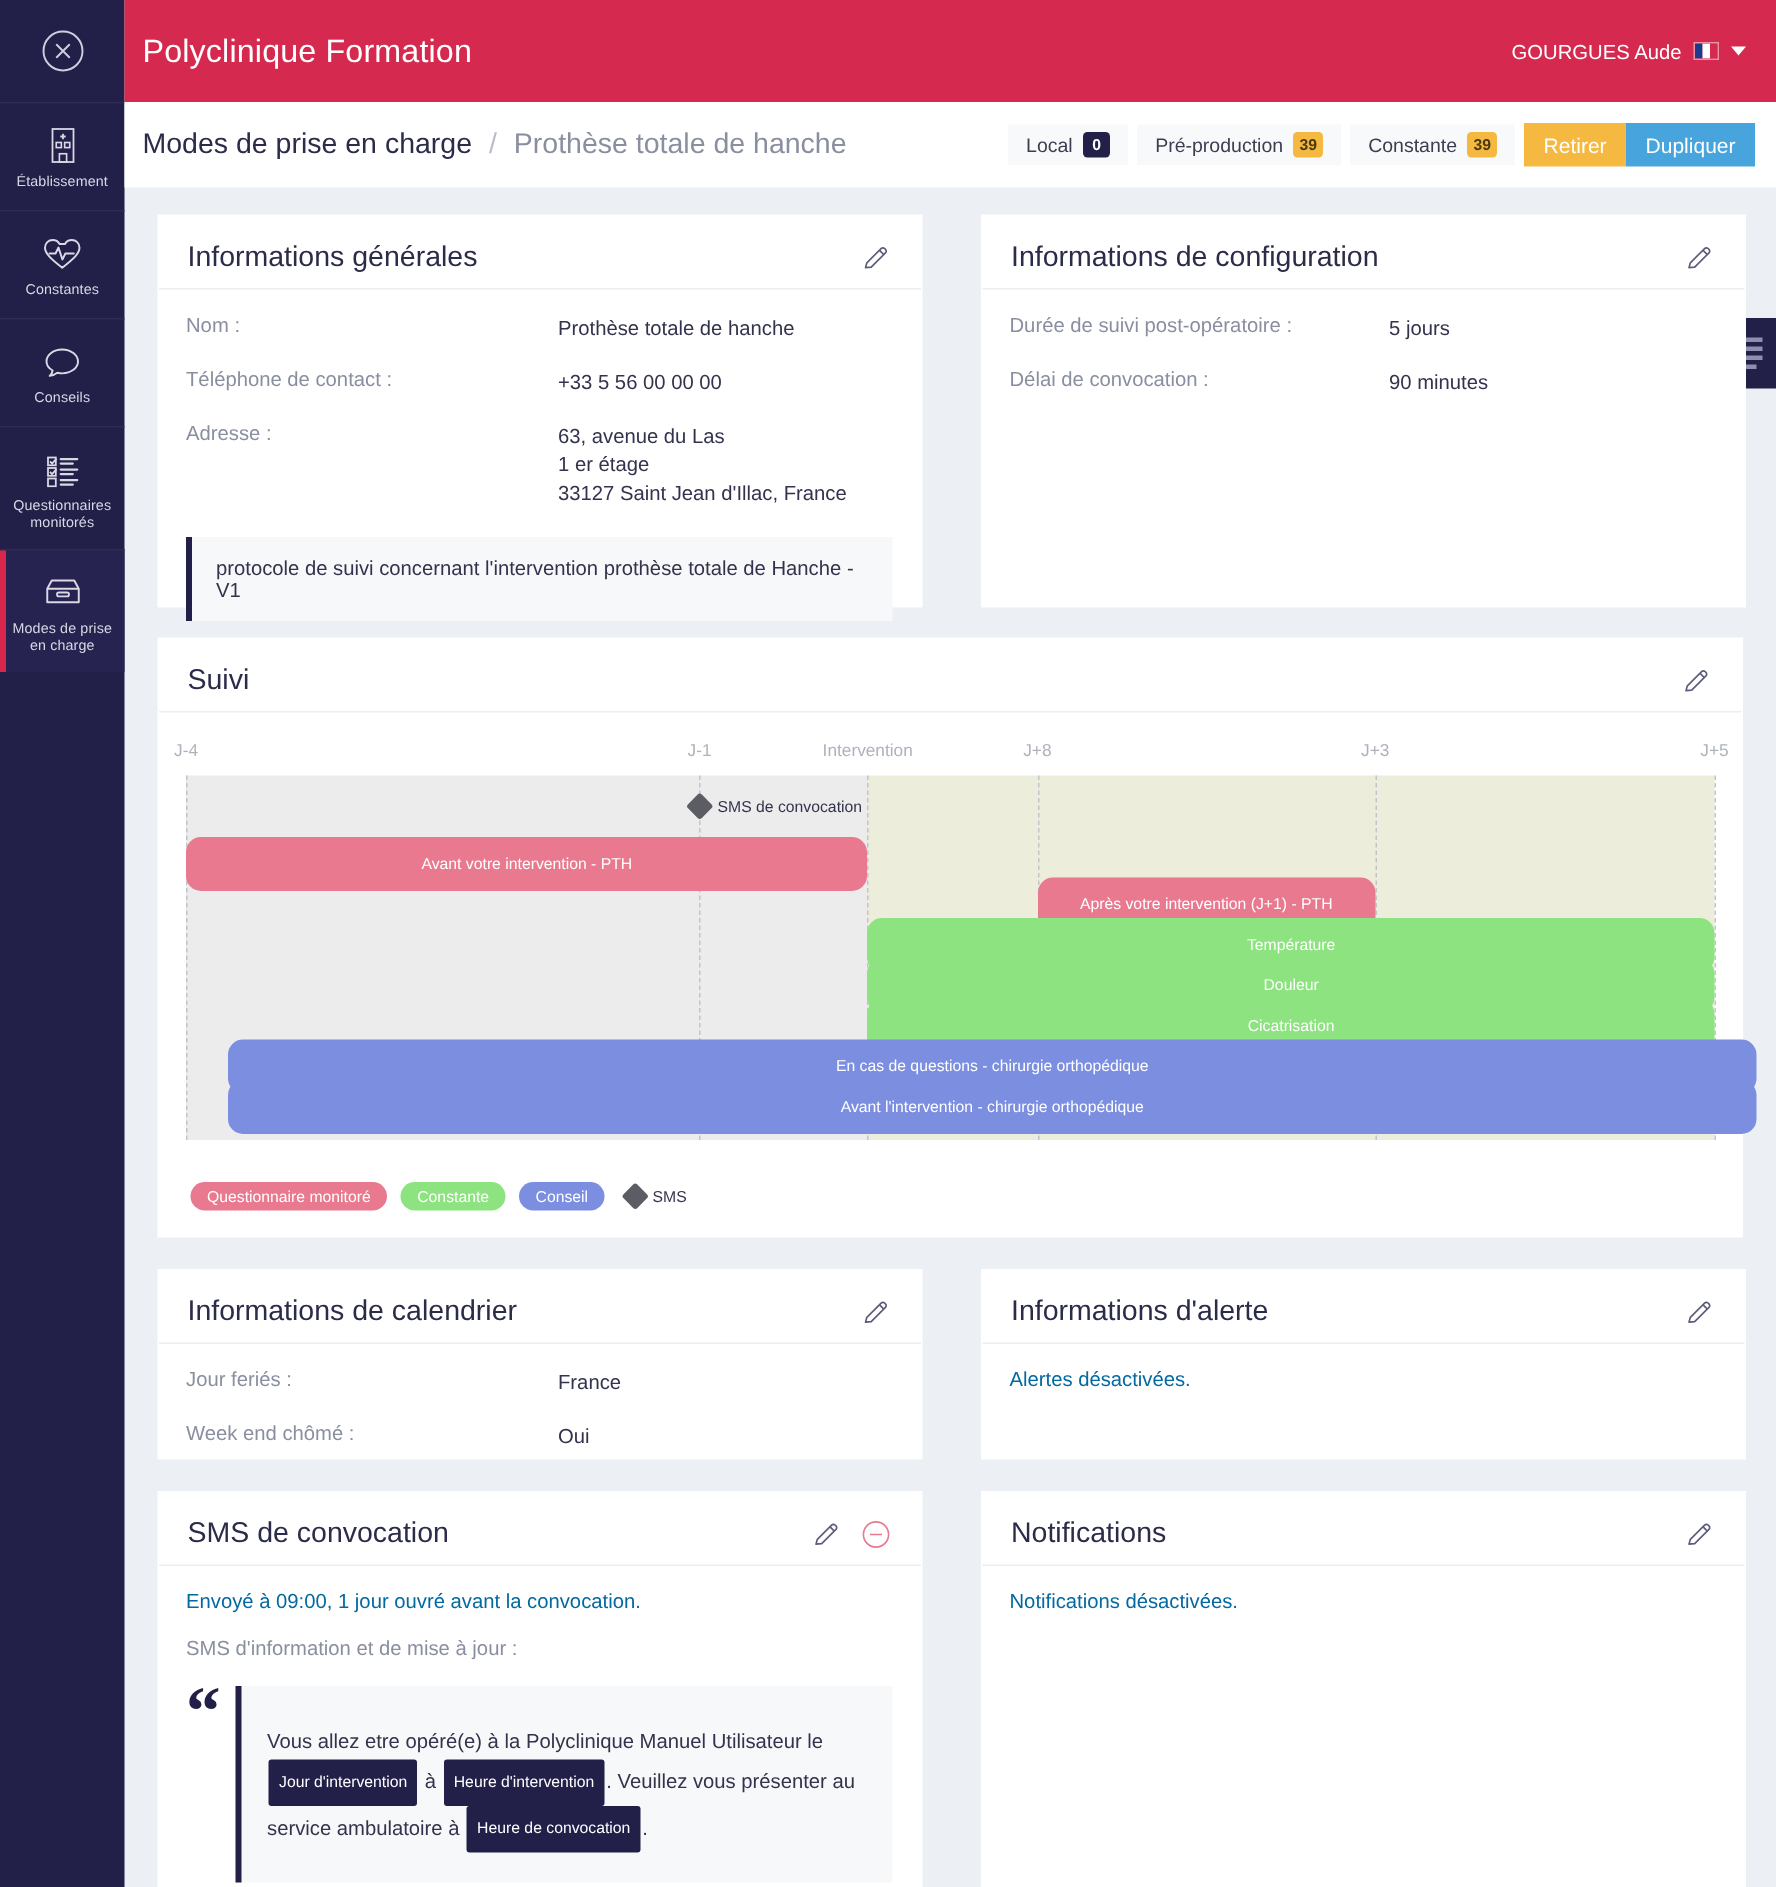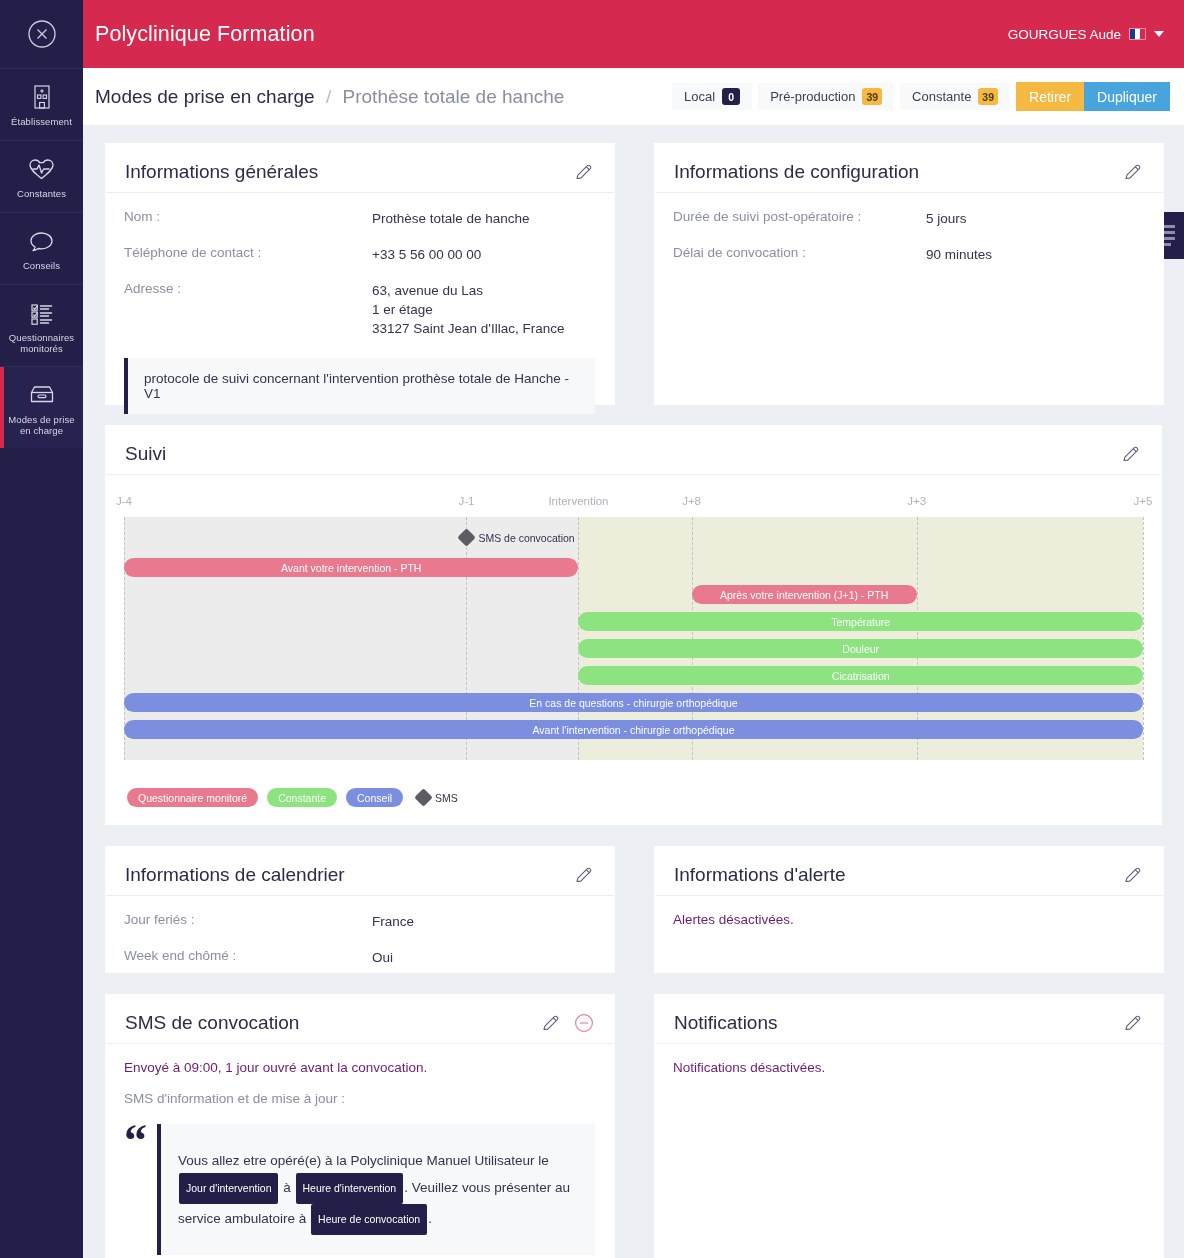--- a/index.html
+++ b/index.html
@@ -101,40 +101,40 @@
   .kv { display: flex; margin-bottom: 17px; }
   .kv:last-child { margin-bottom: 0; }
   .kv .k { width: 248px; font-size: 13.5px; color: #8a8fa0; flex: none; }
   .kv .v { font-size: 13.5px; color: #33334d; line-height: 19px; }
   .kv.cfg .k { width: 253px; }
 
   .note {
     margin-top: 20px; background: #f7f8fa; border-left: 4px solid #221f48;
     padding: 13px 16px; font-size: 13.5px; color: #33334d;
   }
-  .plain { font-size: 13.5px; color: #701a75; }
+  .plain { font-size: 13.5px; color: #0369a1; }
 
   
   .tl-wrap { position: relative; padding: 20px 19px 14px; }
   .tl { position: relative; height: 265px; }
   .tl-axis { position: relative; height: 22px; }
   .tl-tick { position: absolute; top: 0; font-size: 11.5px; color: #aeb2bc; transform: translateX(-50%); white-space: nowrap; }
   .tl-plot { position: absolute; left: 0; right: 0; top: 22px; bottom: 0; }
   .tl-band { position: absolute; top: 0; bottom: 0; }
   .tl-band.pre { background: #ececec; }
   .tl-band.post { background: #ecedda; }
   .tl-grid { position: absolute; top: 0; bottom: 0; width: 0; border-left: 1px dashed #c2c4cc; }
   .bar {
-    position: absolute; height: 19px; border-radius: 10px;
+    position: absolute; height: 36px; border-radius: 10px;
     display: flex; align-items: center; justify-content: center;
     font-size: 10.5px; color: #fff; white-space: nowrap; overflow: hidden; cursor: pointer;
   }
   .bar.q { background: #e8798f; }
   .bar.c { background: #8ce37f; }
-  .bar.a { background: #7b8ee0; }
+  .bar.a { background: #7b8ee0; margin-left: 28px; }
   .sms-marker { position: absolute; display: flex; align-items: center; gap: 5px; }
   .diamond { width: 13px; height: 13px; background: #5c5c64; transform: rotate(45deg); border-radius: 2px; }
   .sms-label { font-size: 10.5px; color: #33334d; white-space: nowrap; }
 
   .legend { display: flex; align-items: center; gap: 9px; padding: 14px 19px 18px 22px; }
   .lg-pill {
     height: 19px; padding: 0 11px; border-radius: 10px; display: flex; align-items: center;
     font-size: 10.5px; color: #fff; white-space: nowrap;
   }
   .lg-pill.q { background: #e8798f; }

